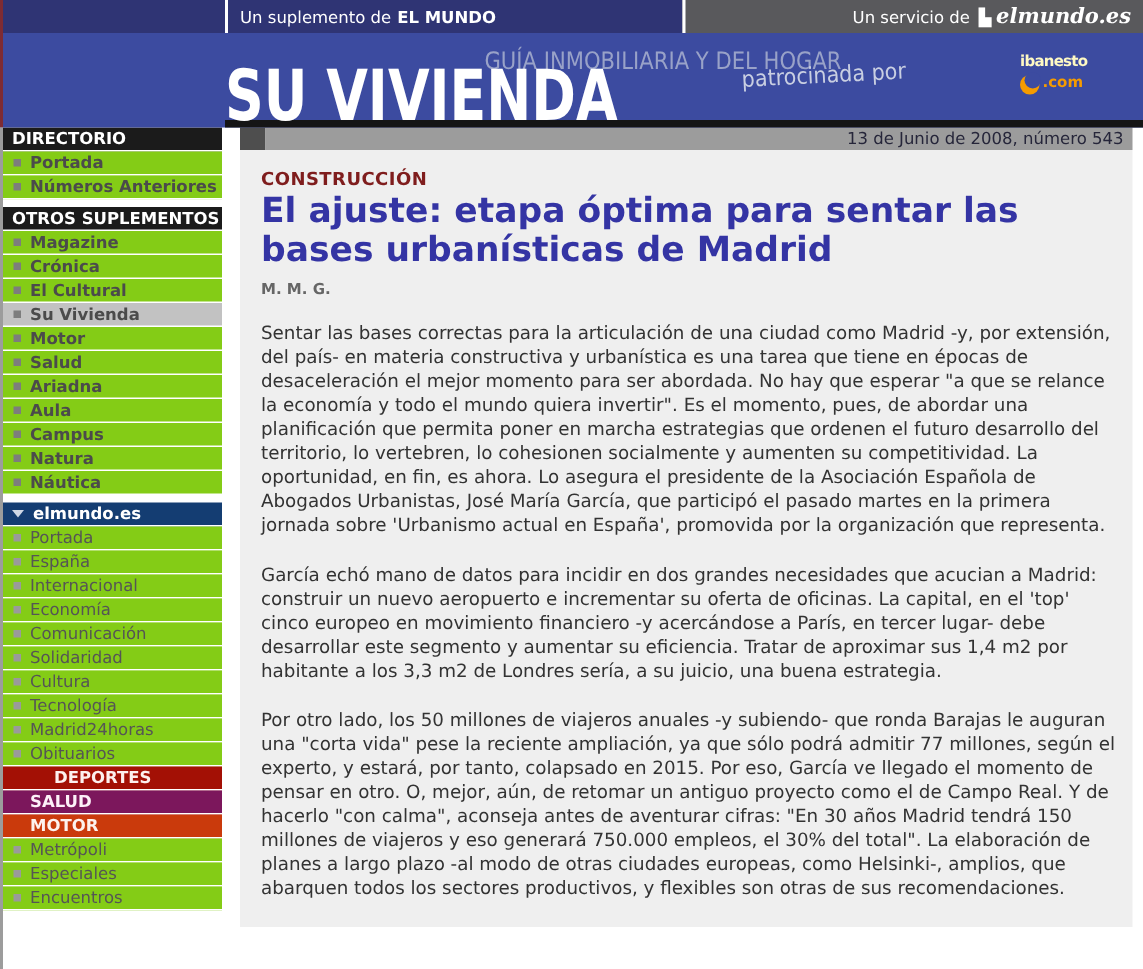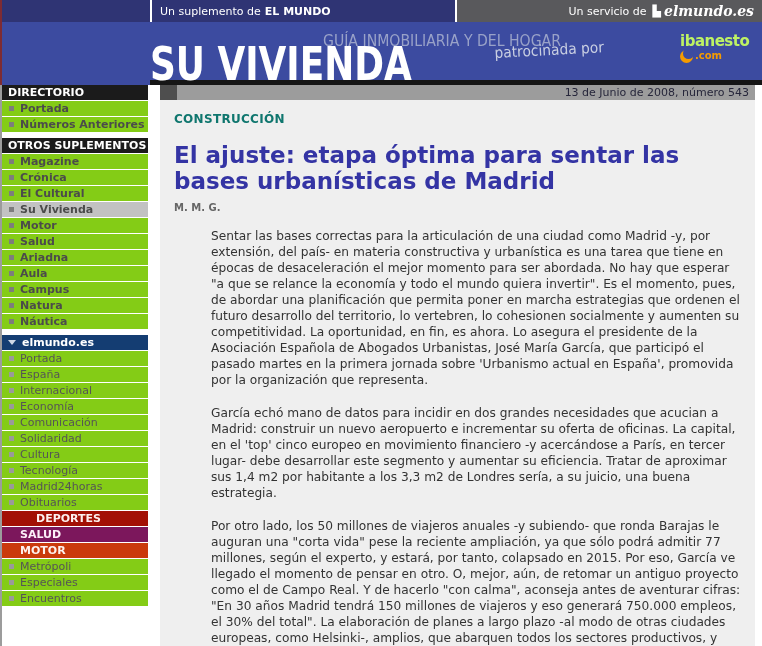--- a/index.html
+++ b/index.html
@@ -29,21 +29,21 @@
   .banner { position:relative; height:63px; background:#3c4ba0; }
   .banner-black { position:absolute; left:150px; right:0; bottom:0; height:5px; background:#151515; z-index:1; }
   .masthead { position:absolute; left:150px; bottom:-6px; z-index:2; color:#fff; font-weight:bold;
               font-size:46px; letter-spacing:0px; transform:scale(0.78,1.02); transform-origin:left bottom;
               white-space:nowrap; }
   .tagline { position:absolute; left:323px; top:9px; color:#99a2c8; font-size:16px;
              transform:scaleX(0.88); transform-origin:left top; white-space:nowrap; z-index:0; }
   .sponsor-label { position:absolute; left:494px; top:22px; color:#c9cfe2; font-size:15px;
                    transform:rotate(-3deg) scaleX(0.92); transform-origin:left top; white-space:nowrap; }
   .ibanesto { position:absolute; right:10px; top:12px; width:72px; z-index:2; cursor:pointer; }
-  .ib-name { color:#bef264; font-weight:bold; font-size:15px; line-height:15px; letter-spacing:-0.5px; }
+  .ib-name { color:#fef9c3; font-weight:bold; font-size:10px; line-height:15px; letter-spacing:-0.5px; }
   .ib-row { position:relative; height:14px; }
   .ib-crescent { position:absolute; left:0px; top:1px; width:13px; height:13px; border-radius:50%;
                  background:#f59b00; }
   .ib-crescent-inner { position:absolute; left:3px; top:-2px; width:11px; height:11px; border-radius:50%;
                        background:#3c4ba0; }
   .ib-com { position:absolute; left:15px; top:1px; color:#f59b00; font-weight:bold; font-size:10px; }
 
   
   .body-row { display:flex; height:468px; background:#fff; }
 
@@ -65,25 +65,25 @@
                 border-right:4px solid transparent; border-top:5px solid #cfd8e6; margin-right:6px; }
 
   .gutter { width:12px; background:#fff; }
 
   .main { flex:1; margin-right:7px; display:flex; flex-direction:column; }
   .datebar { height:15px; display:flex; }
   .datebar-block { width:17px; background:#4e4e4e; }
   .datebar-bar { flex:1; background:#9c9c9c; color:#26263a; font-size:11px; line-height:15px;
                  text-align:right; padding-right:6px; white-space:nowrap; }
   .content { flex:1; background:#efefef; padding:12px 10px 0 14px; }
-  .category { color:#0f766e; font-weight:bold; font-size:12px; letter-spacing:0.3px; margin-bottom:16px; }
+  .category { color:#7f1d1d; font-weight:bold; font-size:12px; letter-spacing:0.3px; margin-bottom:2px; }
   .headline { color:#3434a4; font-weight:bold; font-size:23px; line-height:1.14; margin-bottom:8px;
               max-width:575px; }
   .byline { color:#666; font-weight:bold; font-size:10px; margin-bottom:16px; }
-  .para { color:#333; font-size:12.2px; line-height:1.31; margin-bottom:17px; max-width:588px;margin-left:37px; }
+  .para { color:#333; font-size:12.2px; line-height:1.31; margin-bottom:17px; max-width:588px; }
 </style>
 </head>
 <body>
 
 <div class="page">
   <div class="strip-top"></div>
   <div class="strip-bottom"></div>
 
   <div class="topbar">
     <div class="seg seg-a"></div>

